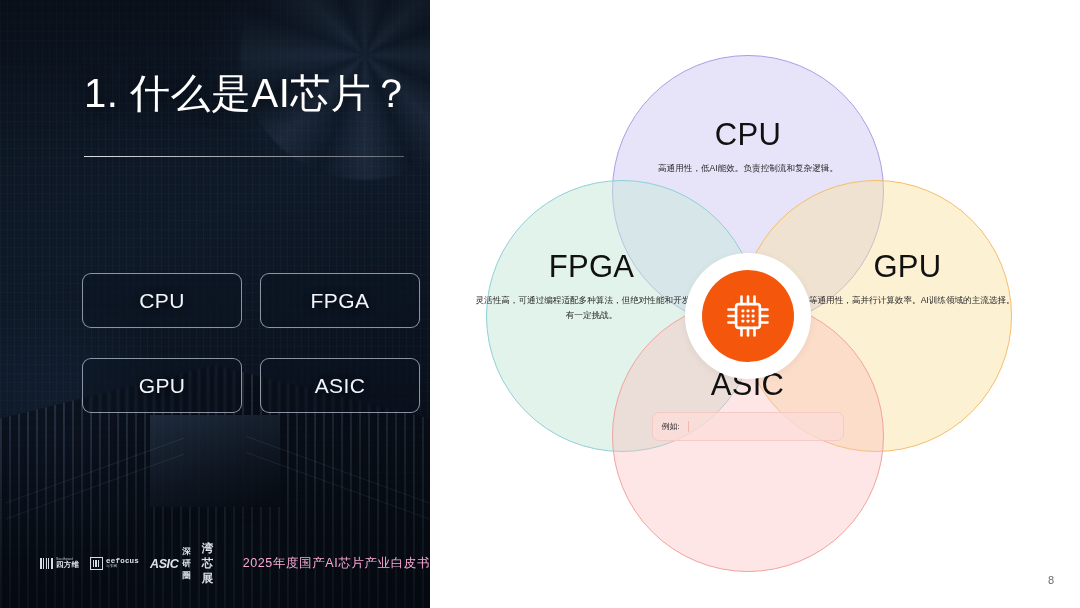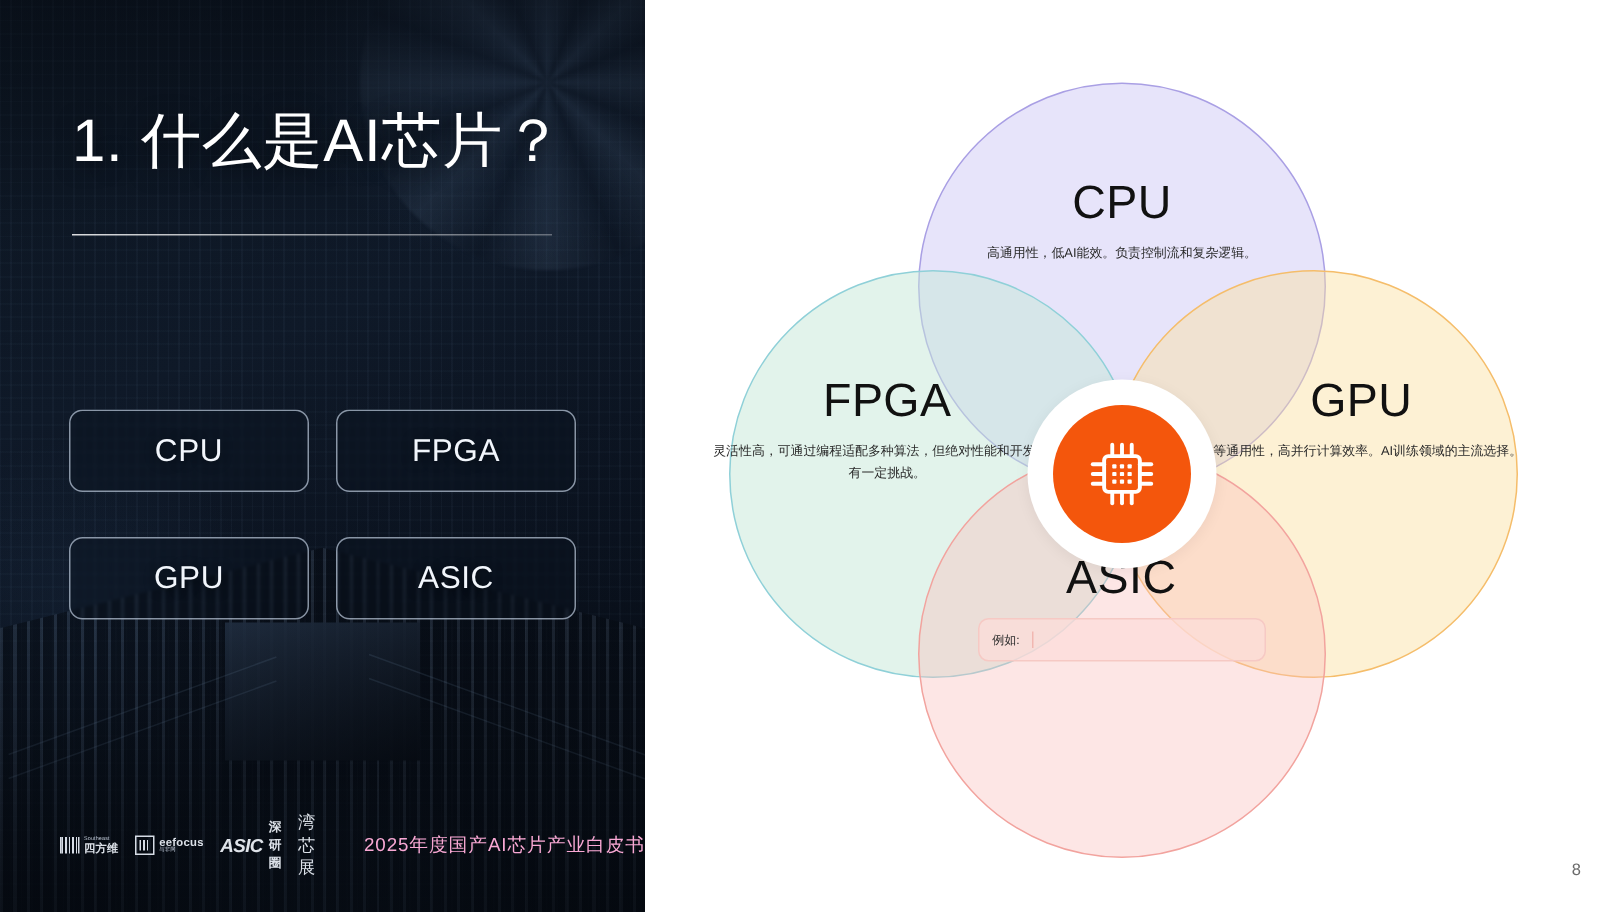--- a/index.html
+++ b/index.html
@@ -96,20 +96,21 @@
     background:
       linear-gradient(to bottom, rgba(5,9,16,0.55) 0%, rgba(5,9,16,0.10) 26%, rgba(5,9,16,0.12) 62%, rgba(4,8,14,0.72) 100%);
   }
 
   .left-content {
     position: relative;
     z-index: 5;
     padding: 0 48px;
     height: 100%;
     box-sizing: border-box;
+    margin-left: 36px;
   }
   .slide-title {
     position: absolute;
     left: 48px;
     top: 66px;
     font-size: 40px;
     font-weight: 400;
     color: #ffffff;
     letter-spacing: 0.5px;
     white-space: nowrap;
@@ -202,38 +203,39 @@
     color: #cfd9e8;
     letter-spacing: 0.1px;
     white-space: nowrap;
   }
   .logo-cn {
     font-size: 7.5px;
     color: #eef3fa;
     font-weight: 700;
     letter-spacing: 0.2px;
     white-space: nowrap;
+    font-family: Liberation Mono, monospace;
   }
   .logo-sica {
     font-size: 12.5px;
     font-weight: 700;
     font-style: italic;
     color: #f2f6fc;
     letter-spacing: -0.4px;
   }
   .logo-sica-cn {
     font-size: 8.5px;
     font-weight: 700;
     color: #eef3fa;
     margin-left: 1px;
     text-align: center;
   }
   .logo-wan {
     font-size: 11.5px;
-    font-weight: 400;
+    font-weight: 700;
     color: #eef3fa;
     letter-spacing: 0.4px;
   }
   .footer-title {
     font-size: 12.5px;
     color: #f9a8d4;
     margin-left: 16px;
     letter-spacing: 0.6px;
     white-space: nowrap;
   }

